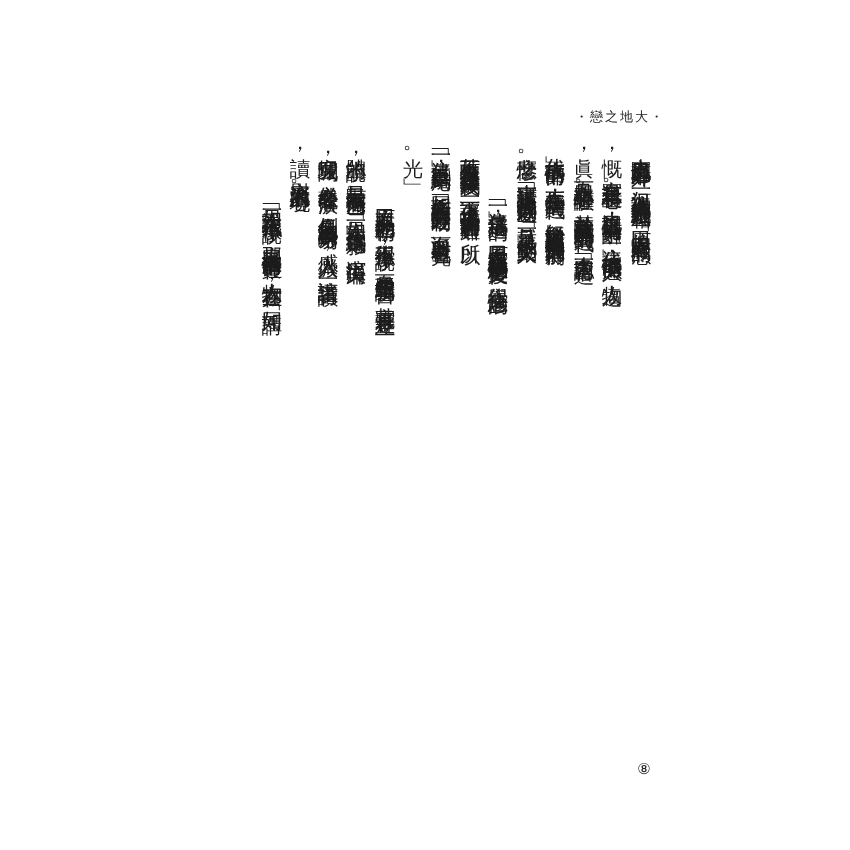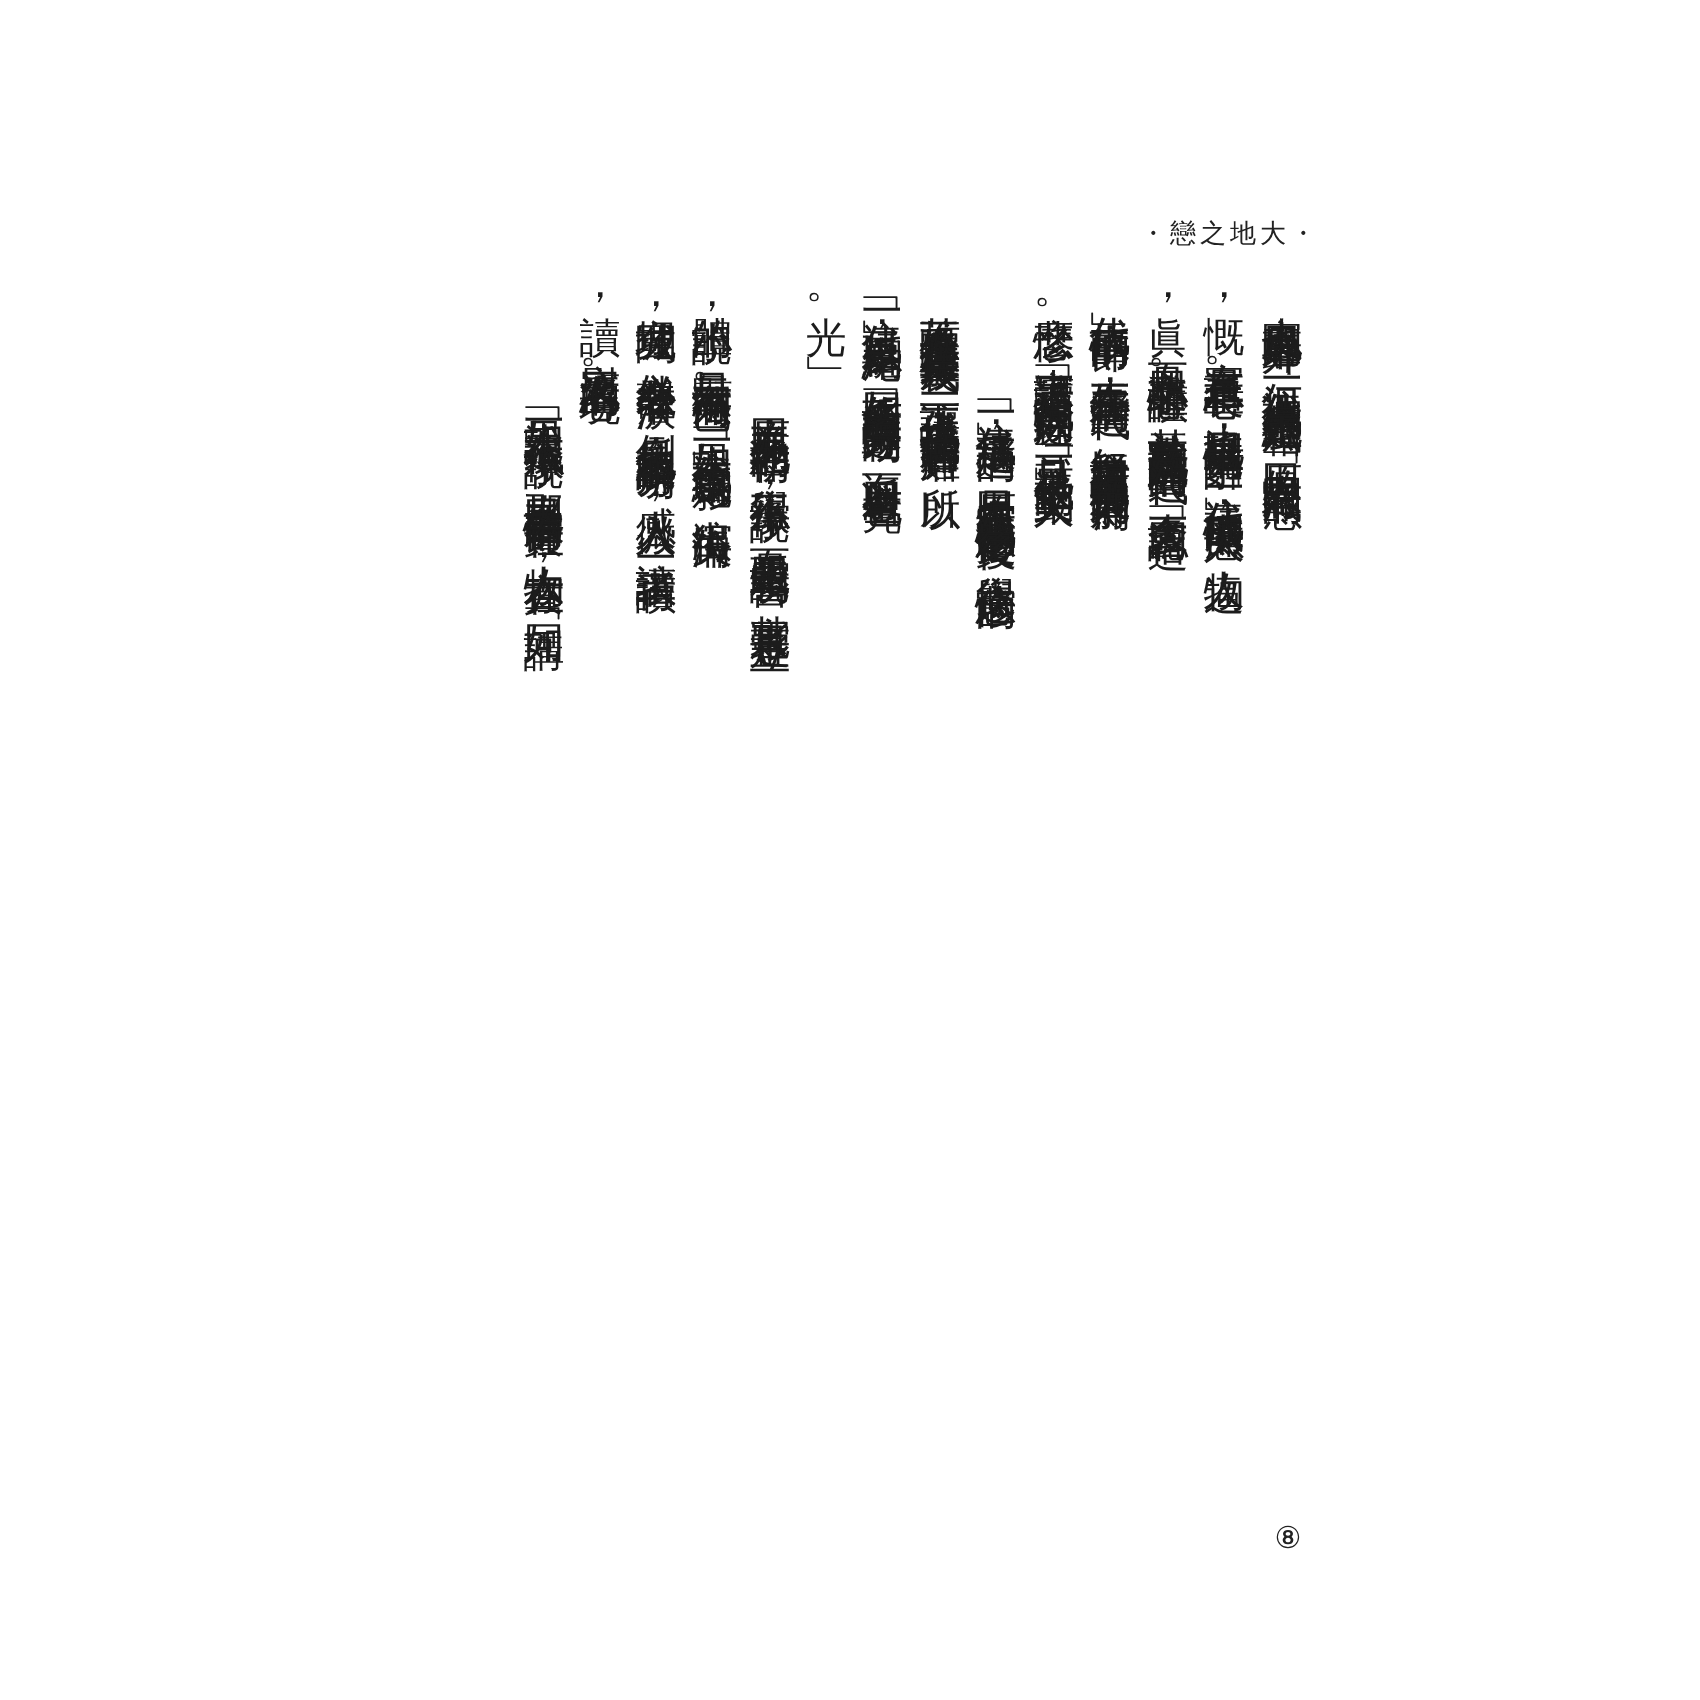--- a/index.html
+++ b/index.html
@@ -3,21 +3,21 @@
 <meta charset="utf-8">
 <style>
   html, body { margin: 0; padding: 0; }
   body {
     width: 850px; height: 850px; background: #ffffff; position: relative; overflow: hidden;
     font-family: "DejaVu Serif", "Liberation Serif", serif; color: #1a1a1a;
   }
   .page { position: absolute; left: 0; top: 0; width: 850px; height: 850px; }
   .running-header {
     position: absolute; top: 108px; left: 570px; width: 100px; height: 16px;
-    font-size: 13px; letter-spacing: 2px; text-align: left; color: #222;
+    font-size: 13px; letter-spacing: 2px; text-align: center; color: #222;
     white-space: nowrap;
   }
   .col {
     position: absolute; top: 142px; width: 24px;
     writing-mode: vertical-rl; text-orientation: upright;
     font-size: 20.5px; line-height: 24px; letter-spacing: 1.35px;
     white-space: nowrap; color: #1c1c1c;
   }
   .page-number {
     position: absolute; top: 760px; left: 633px; width: 22px; height: 22px;

